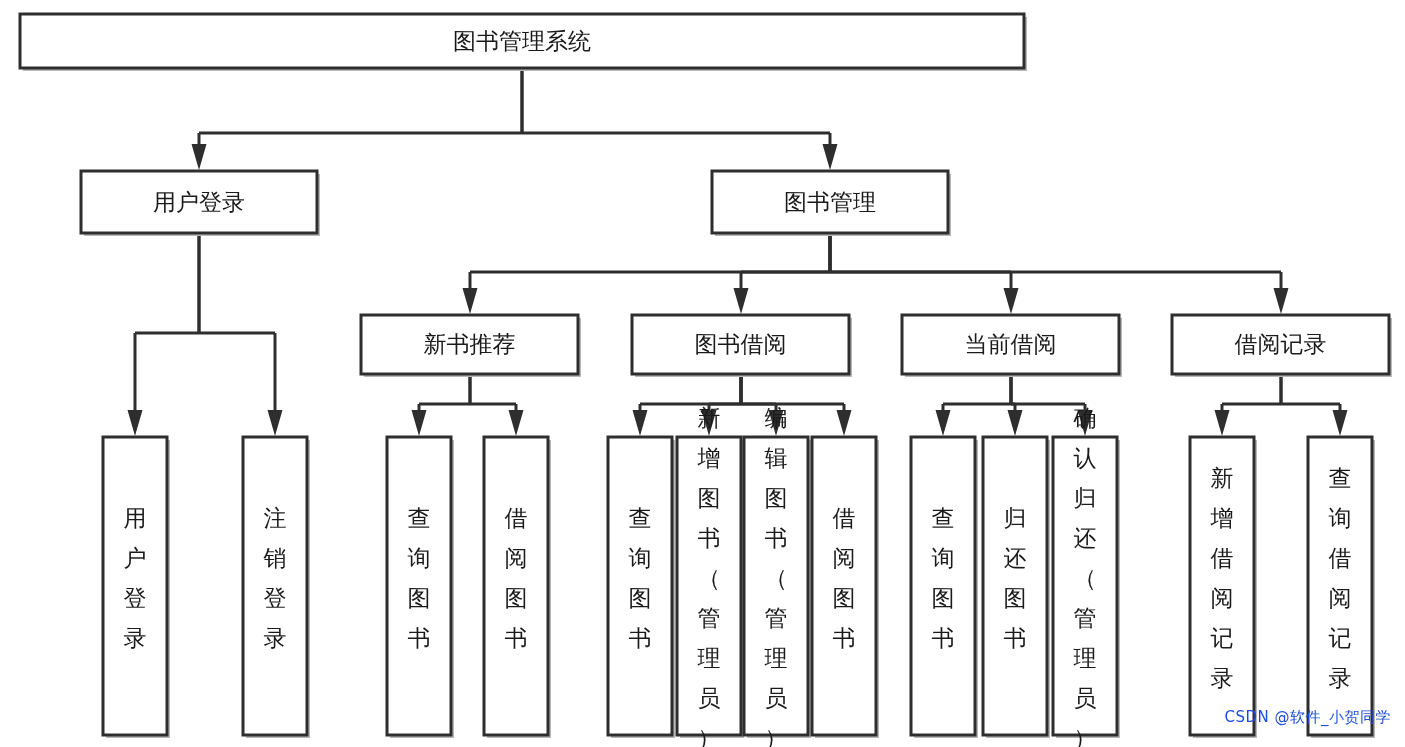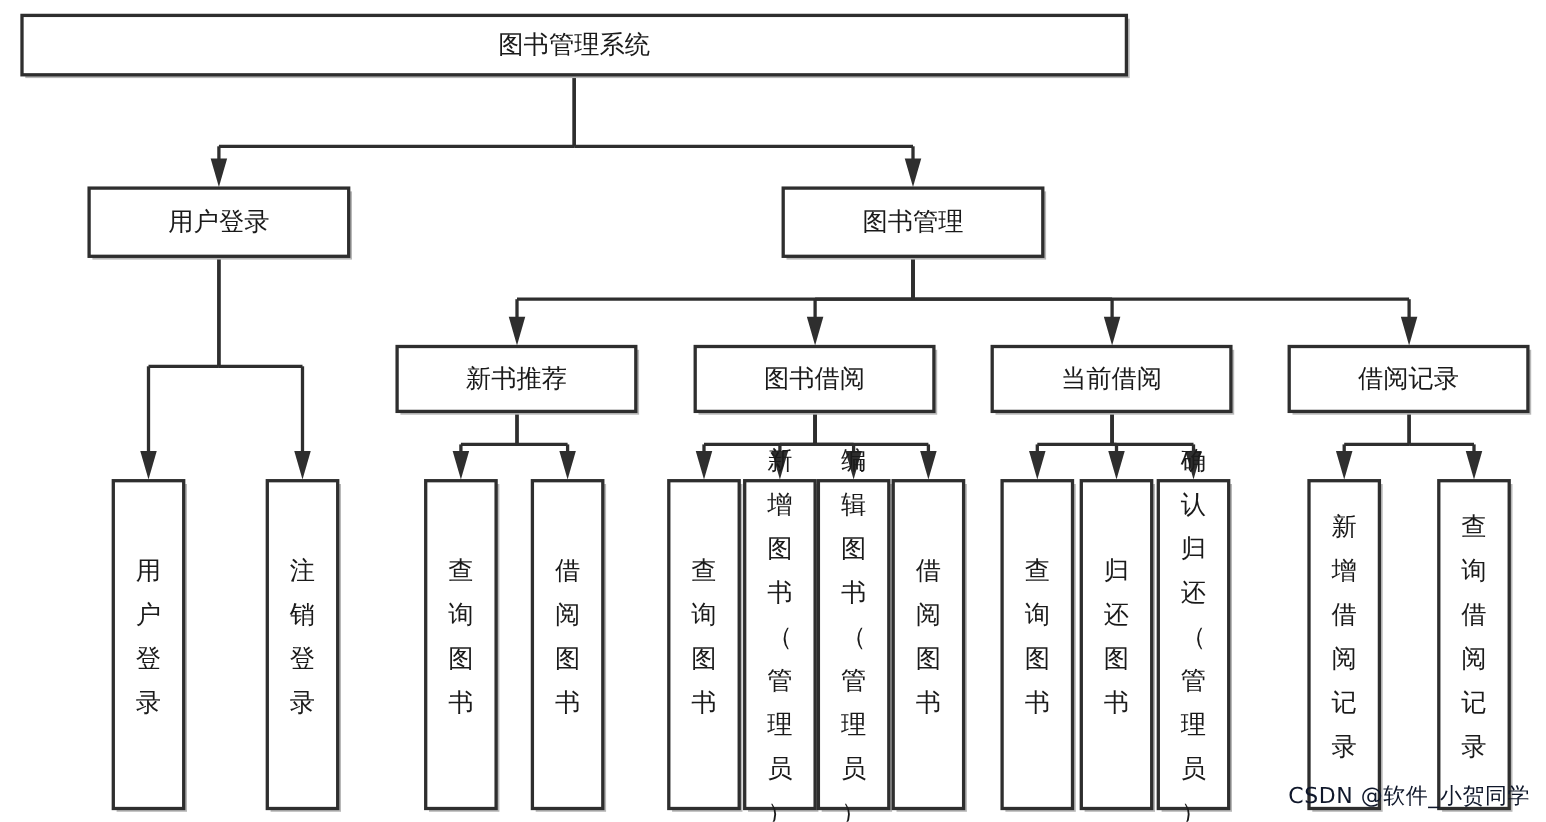--- a/index.html
+++ b/index.html
@@ -53,24 +53,24 @@
   }
   .node-label-v {
     font-family: "DejaVu Sans", "Liberation Sans", sans-serif;
     font-size: 23px;
     fill: #1a1a1a;
     text-anchor: middle;
   }
   .watermark {
     position: absolute;
     right: 14px;
-    bottom: 10px;
-    font-family: "DejaVu Sans", "Liberation Sans", sans-serif;
-    font-size: 20px;
-    color: #0f172a;
+    bottom: 20px;
+    font-family: "DejaVu Sans", "Liberation Sans", sans-serif;
+    font-size: 15px;
+    color: #1d4ed8;
     white-space: nowrap;
     letter-spacing: 0.5px;
     pointer-events: none;
   }
 </style>
 </head>
 <body>
 
 <div id="diagram-root">
   <svg class="flow" id="flow-svg" viewBox="0 0 1405 747" xmlns="http://www.w3.org/2000/svg">

